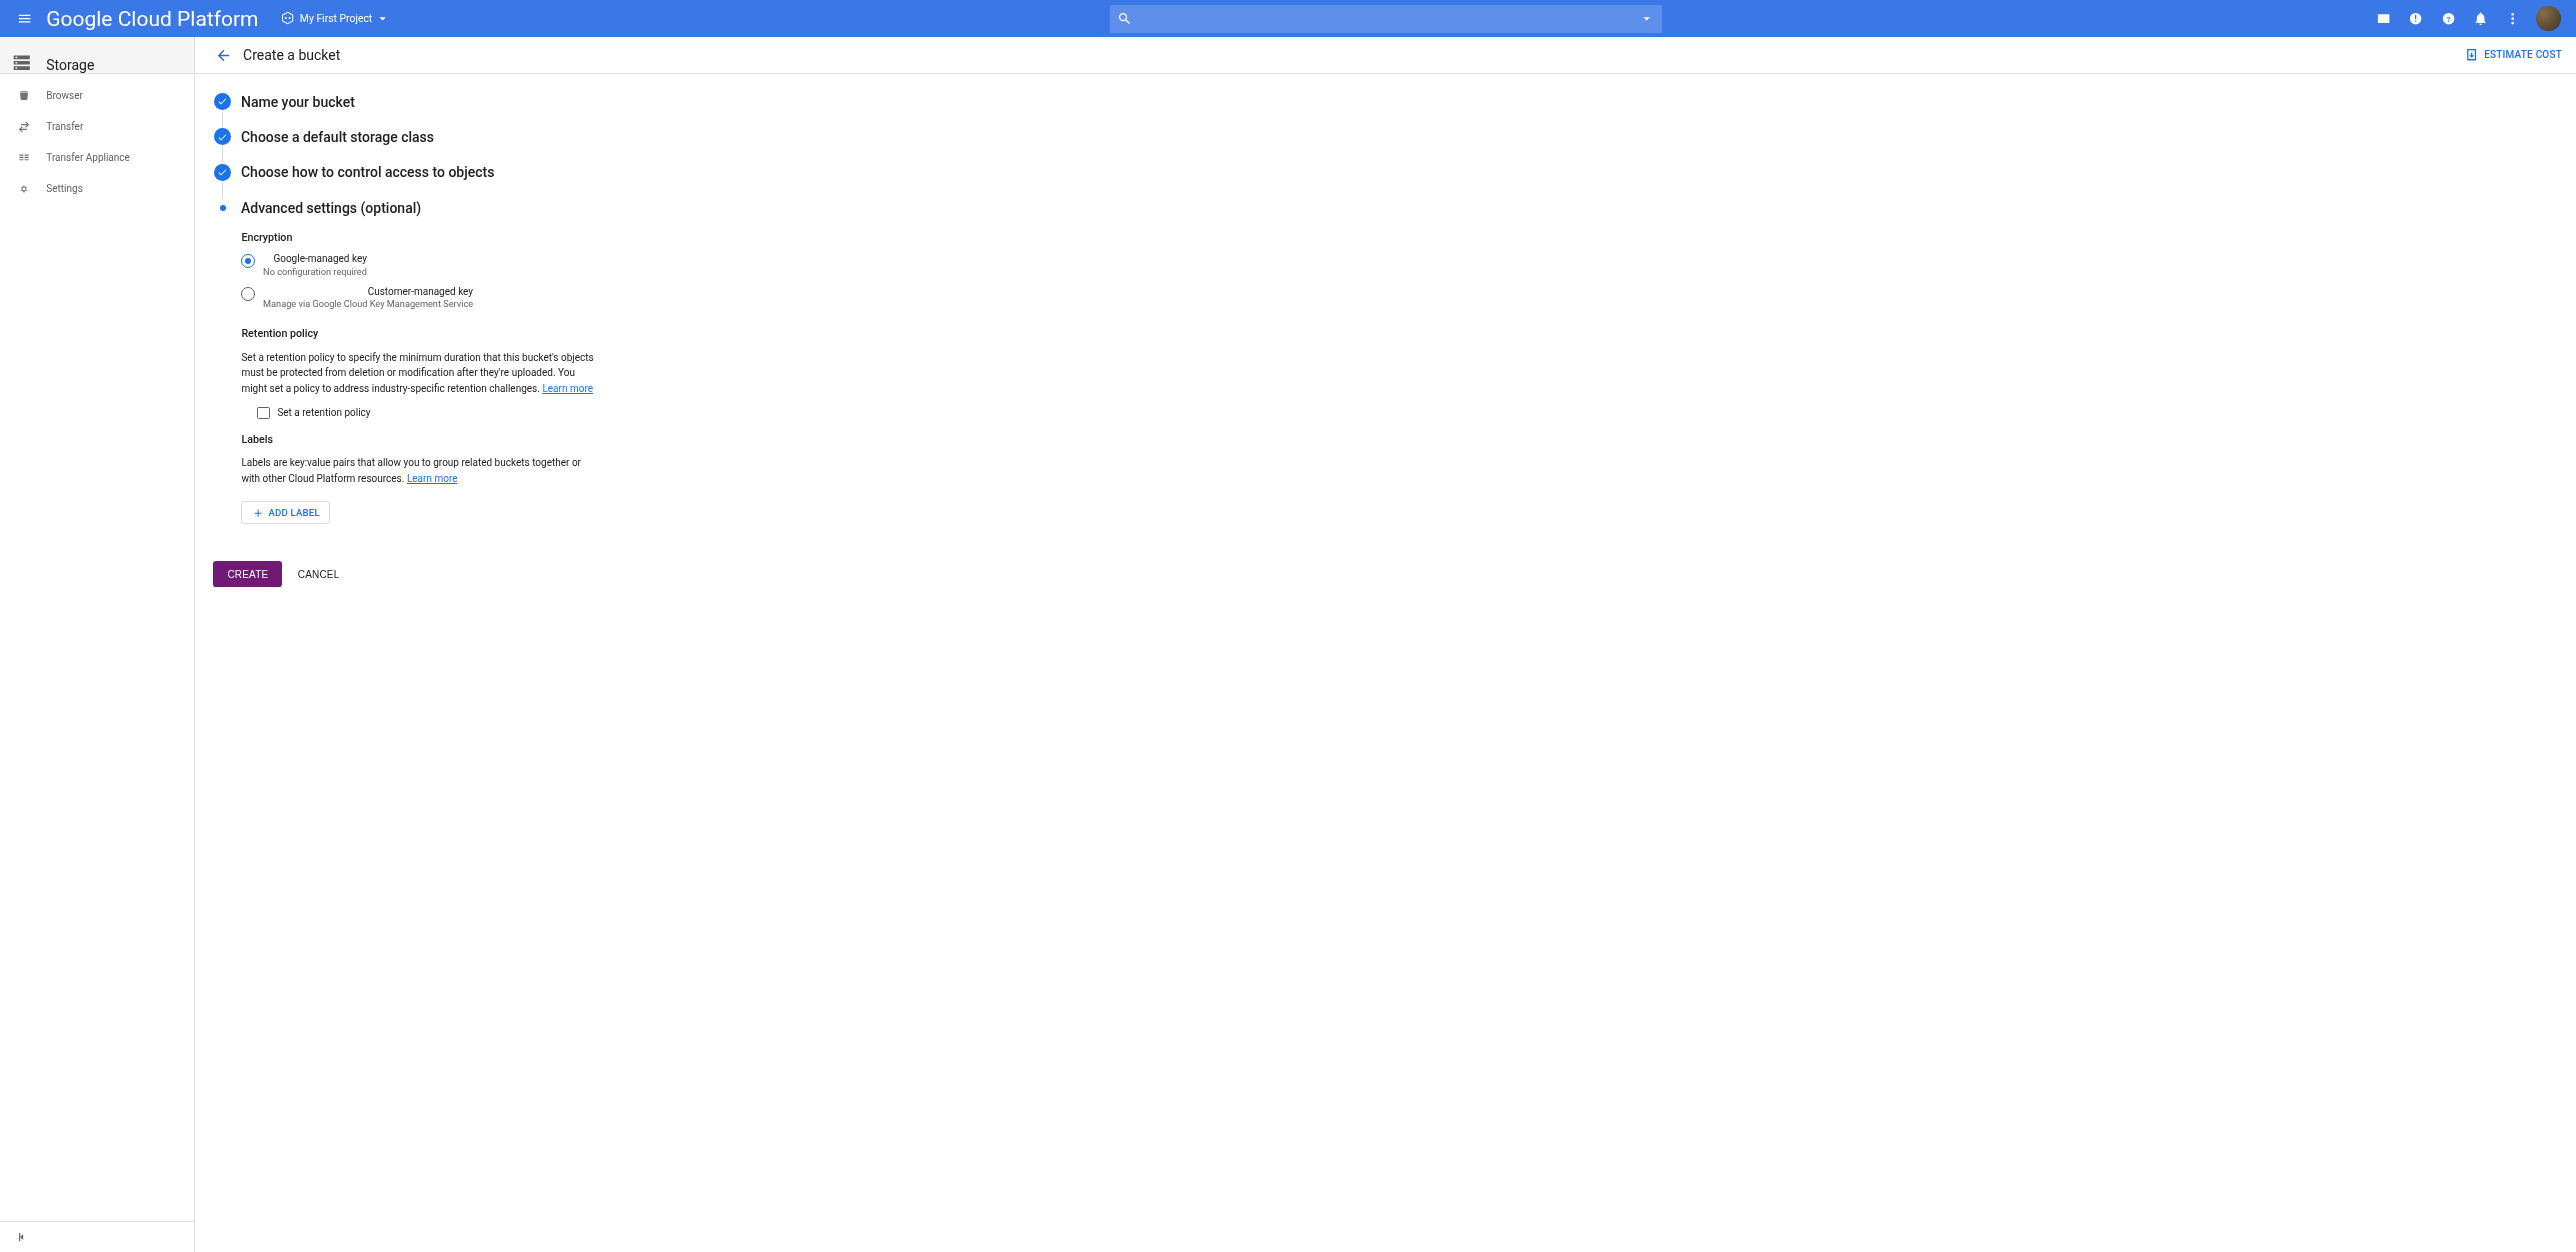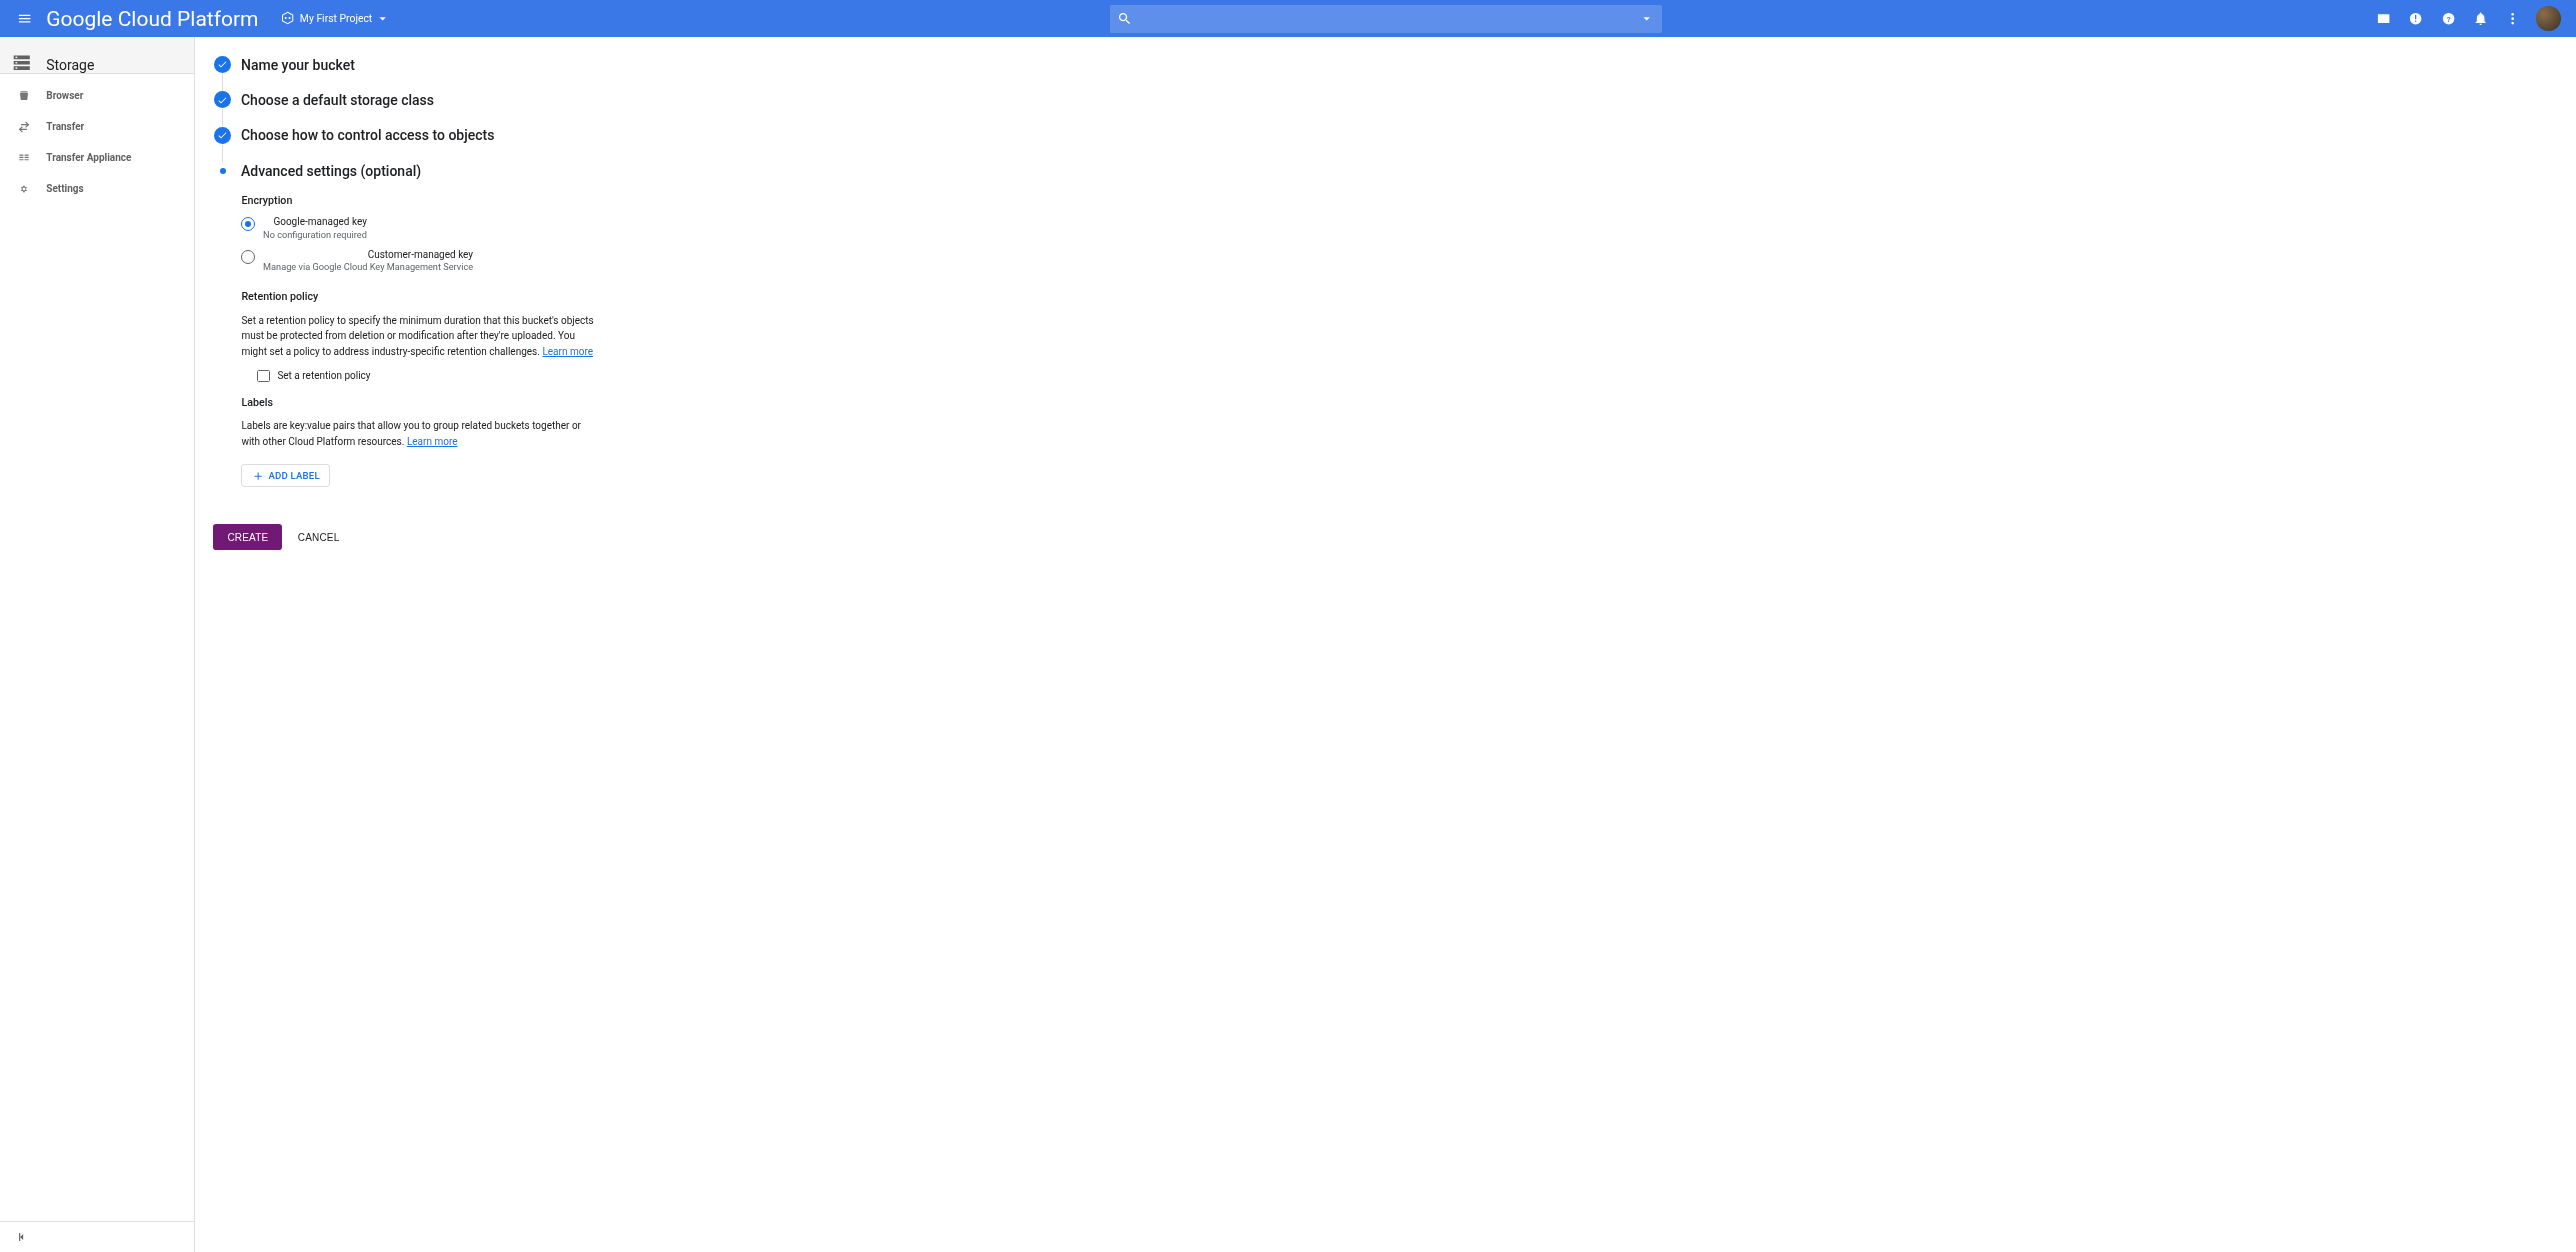--- a/index.html
+++ b/index.html
@@ -24,21 +24,21 @@
 .topbar-right svg { fill: #fff; width: 15.3px; height: 15.3px; }
 .avatar { width: 24.5px; height: 24.5px; border-radius: 50%; background: radial-gradient(circle at 30% 30%, #8a6d4a, #3b3024); cursor: pointer; }
 
 
 .shell { display: flex; height: calc(100vh - 37px); }
 .sidebar { width: 195px; border-right: 0.8px solid #e0e0e0; background: #fff; display: flex; flex-direction: column; }
 .sidebar-head { height: 37px; display: flex; align-items: flex-end; padding-left: 10.7px; background: #f5f5f5; border-bottom: 0.8px solid #e0e0e0; }
 .sidebar-head svg { width: 21.5px; height: 21.5px; fill: #616161; }
 .sidebar-head .title { font-size: 14px; color: #212121; margin-left: 14px; font-weight: 400; }
 .sidebar-nav { flex: 1; padding-top: 6.1px; }
-.side-item { height: 31px; display: flex; align-items: center; padding-left: 17px; color: #616161; font-size: 10px; cursor: pointer; font-weight: bold; }
+.side-item { height: 31px; display: flex; align-items: center; padding-left: 17px; color: #616161; font-size: 10px; cursor: pointer; }
 .side-item svg { width: 14px; height: 14px; fill: #757575; margin-right: 15.3px; }
 .collapse-bar { height: 31px; border-top: 0.8px solid #e0e0e0; display: flex; align-items: center; padding-left: 15.3px; cursor: pointer; }
 .collapse-bar svg { width: 14px; height: 14px; fill: #616161; }
 
 
 .main { flex: 1; display: flex; flex-direction: column; overflow: hidden; }
 .page-header { height: 37px; border-bottom: 0.8px solid #e0e0e0; display: flex; align-items: center; padding: 0 14px; }
 .back-btn { width: 28px; height: 28px; display: flex; align-items: center; justify-content: center; cursor: pointer; border-radius: 50%; }
 .back-btn svg { fill: #3367d6; width: 17px; height: 17px; }
 .page-title { font-size: 14px; font-weight: 400; margin-left: 6.1px; }
@@ -186,20 +186,35 @@
       </div>
     </div>
     <div class="collapse-bar">
       <svg viewBox="0 0 24 24">
           <path d="M14 7l-5 5 5 5V7zM7 5h2v14H7V5z"></path>
         </svg>
     </div>
   </div>
 
   <div class="main">
+    <div class="page-header">
+      <div class="back-btn">
+        <svg viewBox="0 0 24 24">
+            <path d="M20 11H7.83l5.59-5.59L12 4l-8 8 8 8 1.41-1.41L7.83 13H20v-2z"></path>
+          </svg>
+      </div>
+      <div class="page-title">Create a bucket</div>
+      <div class="header-spacer"></div>
+      <div class="estimate-btn">
+        <svg viewBox="0 0 24 24">
+            <path d="M5 3h14v18H5V3zm2 2v14h10V5H7zm5 2l-4 4h3v4h2v-4h3l-4-4z" transform="scale(1,-1) translate(0,-24)"></path>
+          </svg>
+        <span>ESTIMATE COST</span>
+      </div>
+    </div>
 
     <div class="content">
       <div class="stepper">
 
         <div class="step-row">
           <div class="step-marker">
               <div class="step-check">
                 <svg viewBox="0 0 24 24">
                   <path d="M9 16.17L4.83 12 3.41 13.41 9 19 21 7l-1.41-1.41z"></path>
                 </svg>

